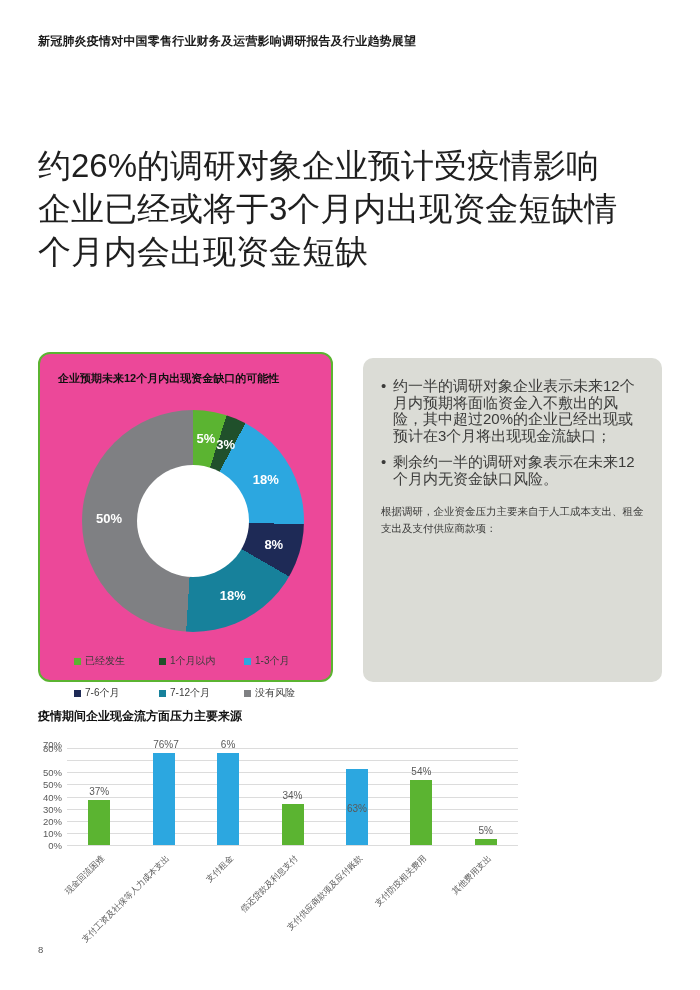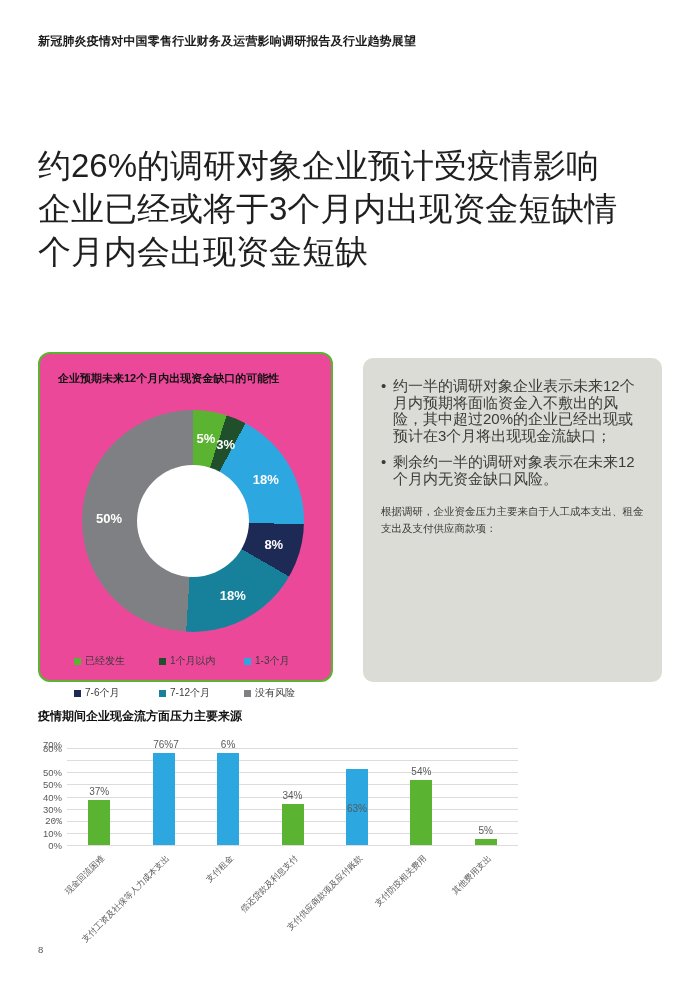--- a/index.html
+++ b/index.html
@@ -99,21 +99,21 @@
   <div class="note-para">根据调研，企业资金压力主要来自于人工成本支出、租金支出及支付供应商款项：</div>
 </div>
 
 <div class="abs bar-title">疫情期间企业现金流方面压力主要来源</div>
 <div class="abs bar-chart" id="bar-chart">
     <div class="gridline" style="left: 29px; width: 451px; top: 105px; background: rgb(220, 220, 220);"></div>
     <div class="ytick" style="left: 0px; top: 105px;">0%</div>
     <div class="gridline" style="left: 29px; width: 451px; top: 92.875px; background: rgb(220, 220, 220);"></div>
     <div class="ytick" style="left: 0px; top: 92.875px;">10%</div>
     <div class="gridline" style="left: 29px; width: 451px; top: 80.75px; background: rgb(220, 220, 220);"></div>
-    <div class="ytick" style="left: 0px; top: 80.75px; font-family: Liberation Mono, monospace;">20%</div>
+    <div class="ytick" style="left: 0px; top: 80.75px;">20%</div>
     <div class="gridline" style="left: 29px; width: 451px; top: 68.625px; background: rgb(220, 220, 220);"></div>
     <div class="ytick" style="left: 0px; top: 68.625px;">30%</div>
     <div class="gridline" style="left: 29px; width: 451px; top: 56.5px; background: rgb(220, 220, 220);"></div>
     <div class="ytick" style="left: 0px; top: 56.5px;">40%</div>
     <div class="gridline" style="left: 29px; width: 451px; top: 44.375px; background: rgb(220, 220, 220);"></div>
     <div class="ytick" style="left: 0px; top: 44.375px;">50%</div>
     <div class="gridline" style="left: 29px; width: 451px; top: 32.25px; background: rgb(220, 220, 220);"></div>
     <div class="ytick" style="left: 0px; top: 32.25px;">50%</div>
     <div class="gridline" style="left: 29px; width: 451px; top: 20.125px; background: rgb(220, 220, 220);"></div>
     <div class="ytick" style="left: 0px; top: 4px;">70%</div>

